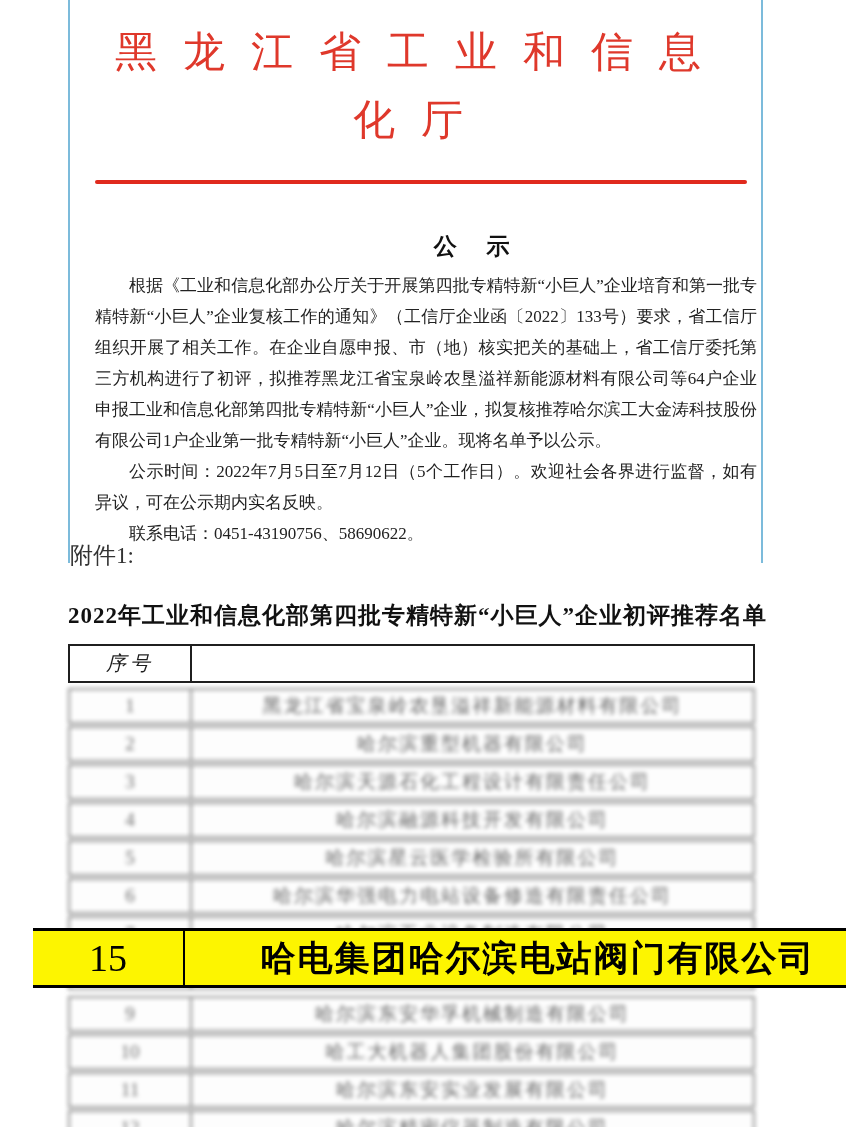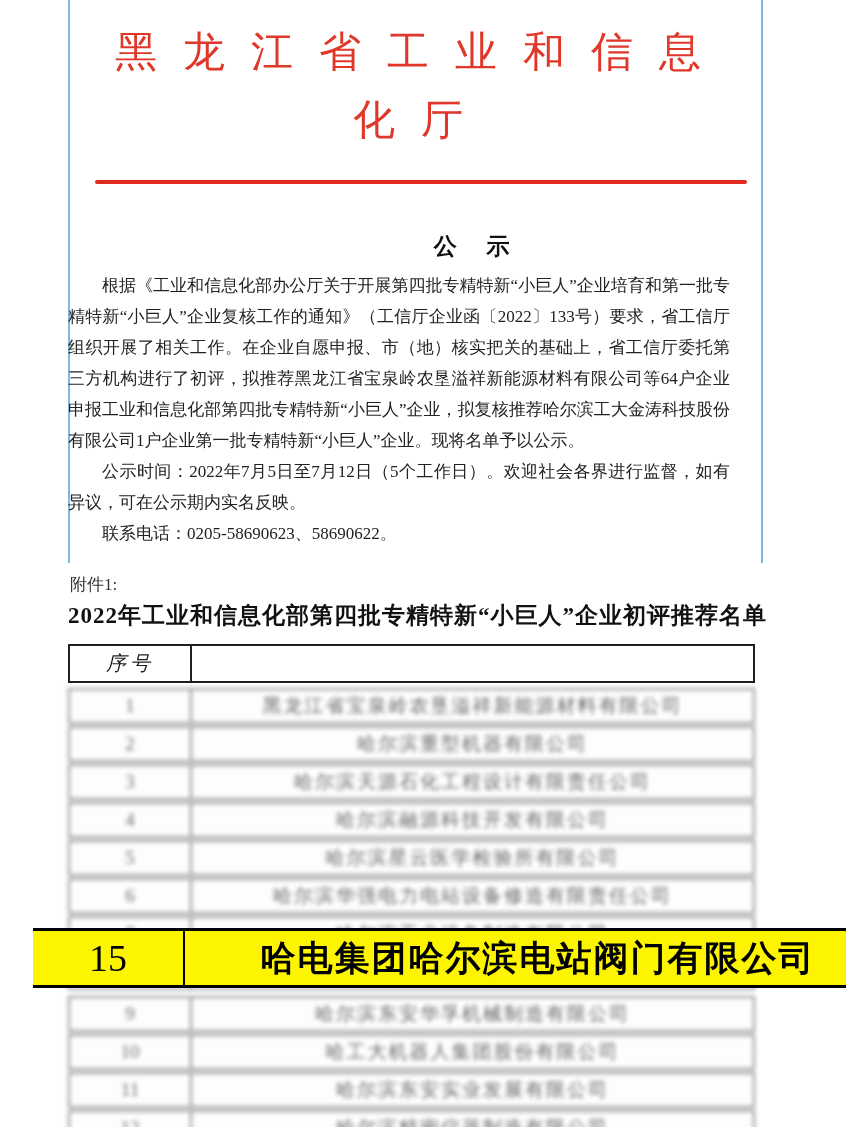--- a/index.html
+++ b/index.html
@@ -32,29 +32,29 @@
     background:#e02a1d;border-radius:2px;
   }
 
   .notice-title{
     position:absolute;top:231px;left:68px;width:819px;
     text-align:center;font-size:23px;font-weight:700;
     letter-spacing:12px;color:#111;
   }
 
   .body-text{
-    position:absolute;top:270px;left:68px;width:662px;
+    position:absolute;top:270px;left:95px;width:662px;
     font-size:17px;line-height:31px;
     text-align:justify;color:#222;
   }
   .body-text p{margin:0;text-indent:2em;}
 
   .attachment{
-    position:absolute;top:573px;left:70px;
-    font-size:17px;color:#333;
+    position:absolute;top:540px;left:70px;
+    font-size:23px;color:#333;
   }
 
   .table-title{
     position:absolute;top:600px;left:68px;width:687px;
     text-align:center;font-size:23px;font-weight:700;color:#111;
     letter-spacing:1px;white-space:nowrap;
   }
 
   
   .tbl-header{
@@ -126,21 +126,21 @@
 
   <div class="lh-line l2">化厅</div>
   <div class="lh-line l1">黑龙江省工业和信息</div>
   <div class="red-divider"></div>
 
   <div class="notice-title">公 示</div>
 
   <div class="body-text">
     <p>根据《工业和信息化部办公厅关于开展第四批专精特新“小巨人”企业培育和第一批专精特新“小巨人”企业复核工作的通知》（工信厅企业函〔2022〕133号）要求，省工信厅组织开展了相关工作。在企业自愿申报、市（地）核实把关的基础上，省工信厅委托第三方机构进行了初评，拟推荐黑龙江省宝泉岭农垦溢祥新能源材料有限公司等64户企业申报工业和信息化部第四批专精特新“小巨人”企业，拟复核推荐哈尔滨工大金涛科技股份有限公司1户企业第一批专精特新“小巨人”企业。现将名单予以公示。</p>
     <p>公示时间：2022年7月5日至7月12日（5个工作日）。欢迎社会各界进行监督，如有异议，可在公示期内实名反映。</p>
-    <p>联系电话：0205-58690623、58690622。</p>
+    <p>联系电话：0451-43190756、58690622。</p>
   </div>
 
   <div class="attachment">附件1:</div>
 
   <div class="table-title">2022年工业和信息化部第四批专精特新“小巨人”企业初评推荐名单</div>
 
   <div class="tbl-header">
     <div class="c1">序号</div>
   </div>
 

